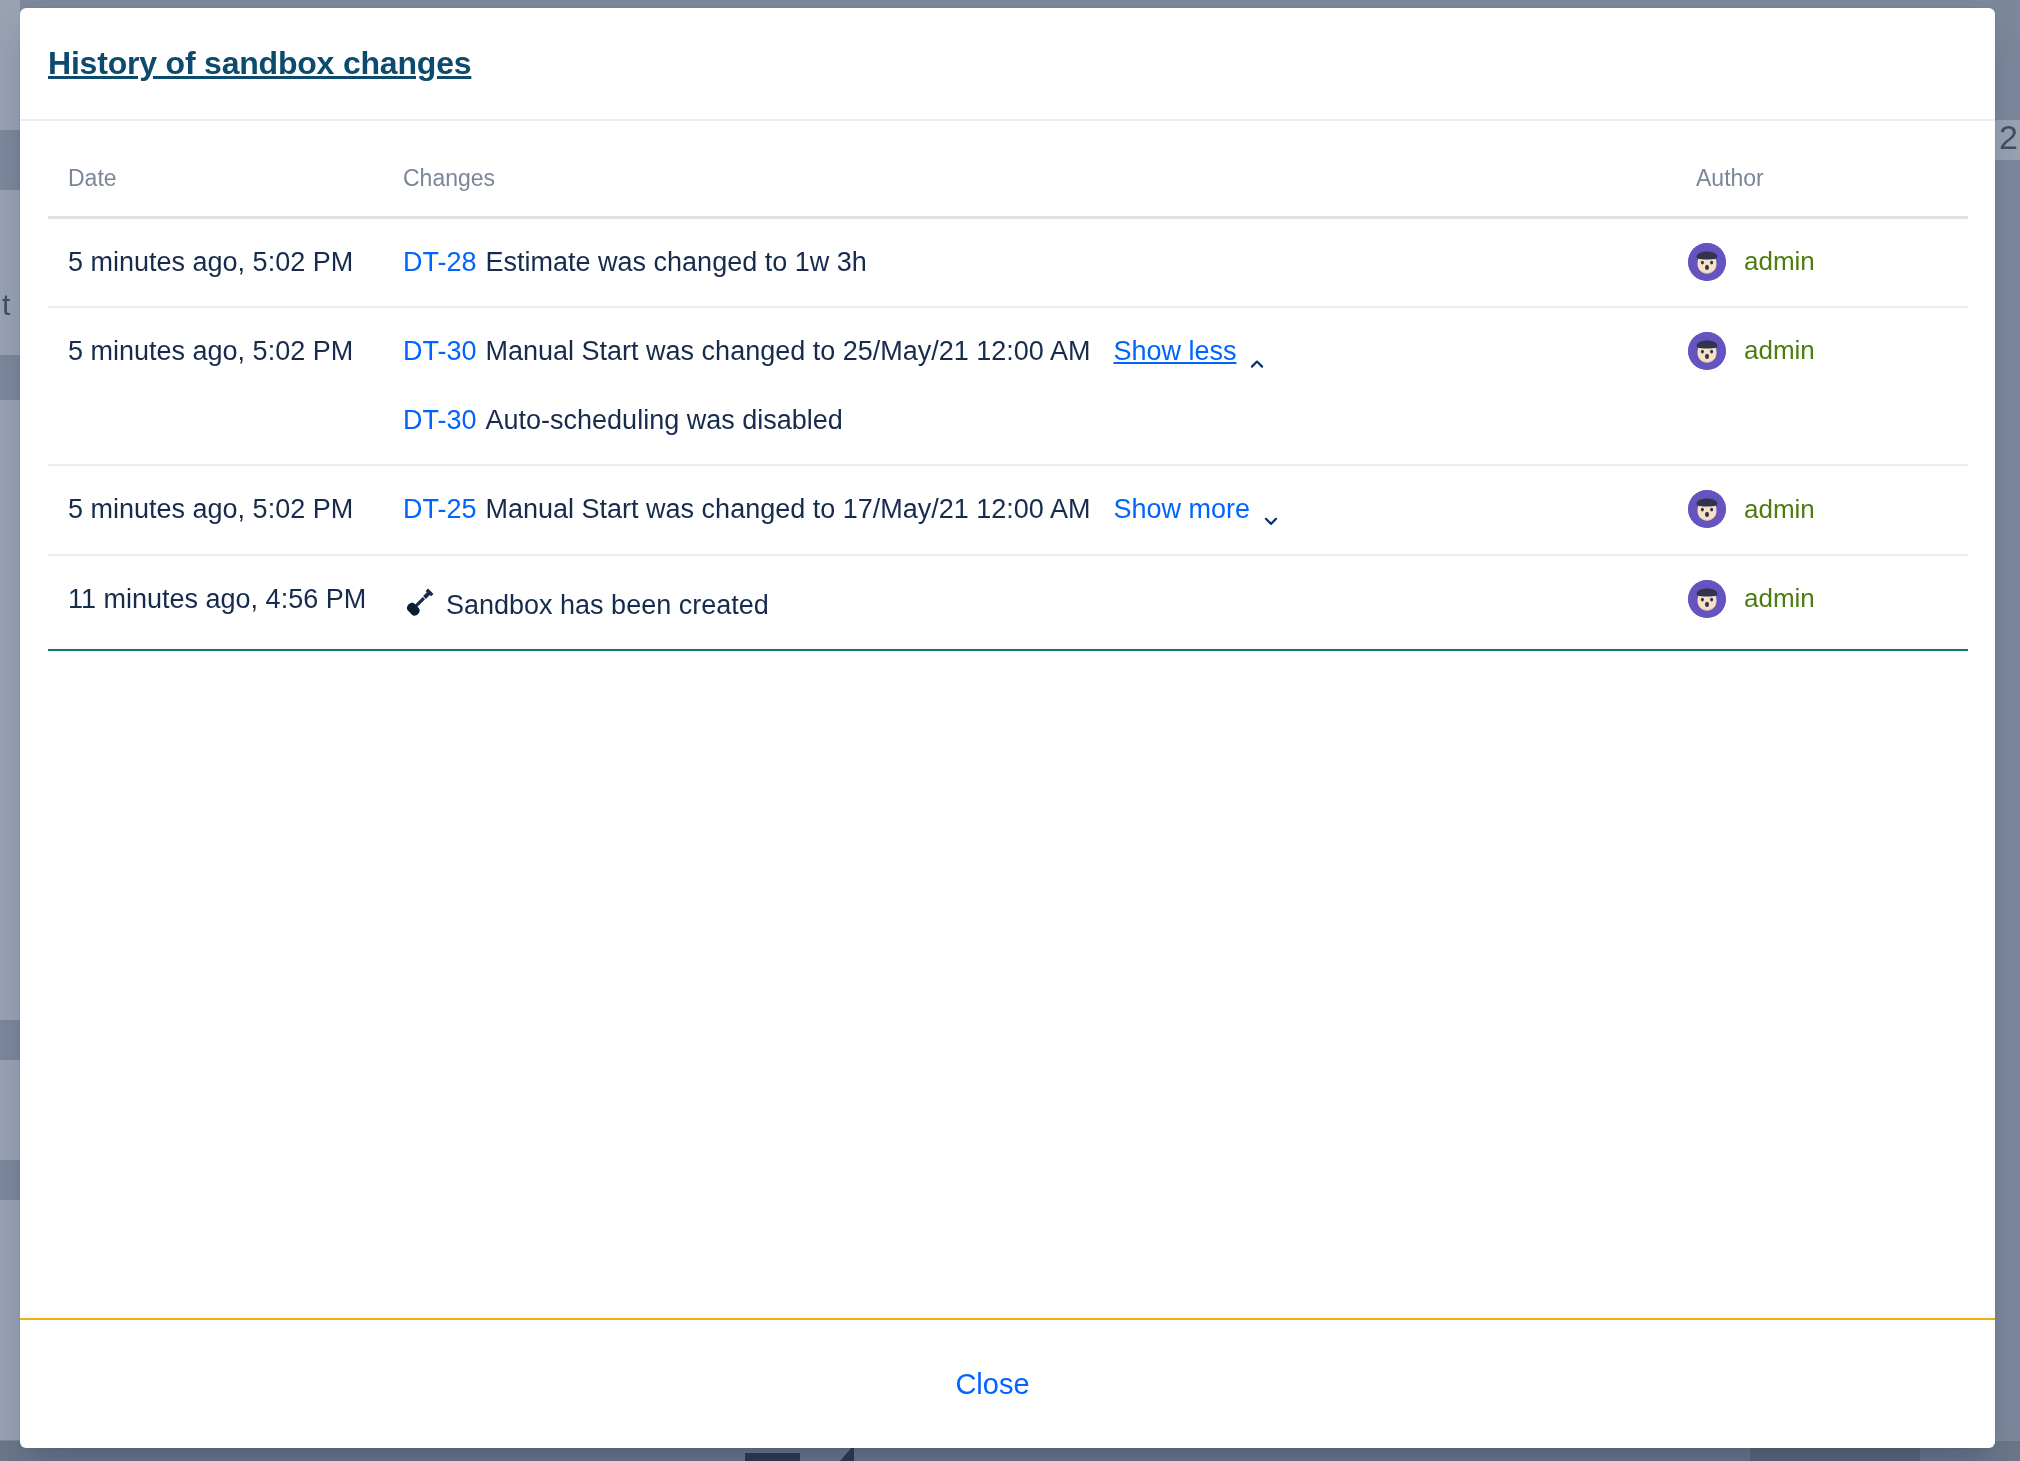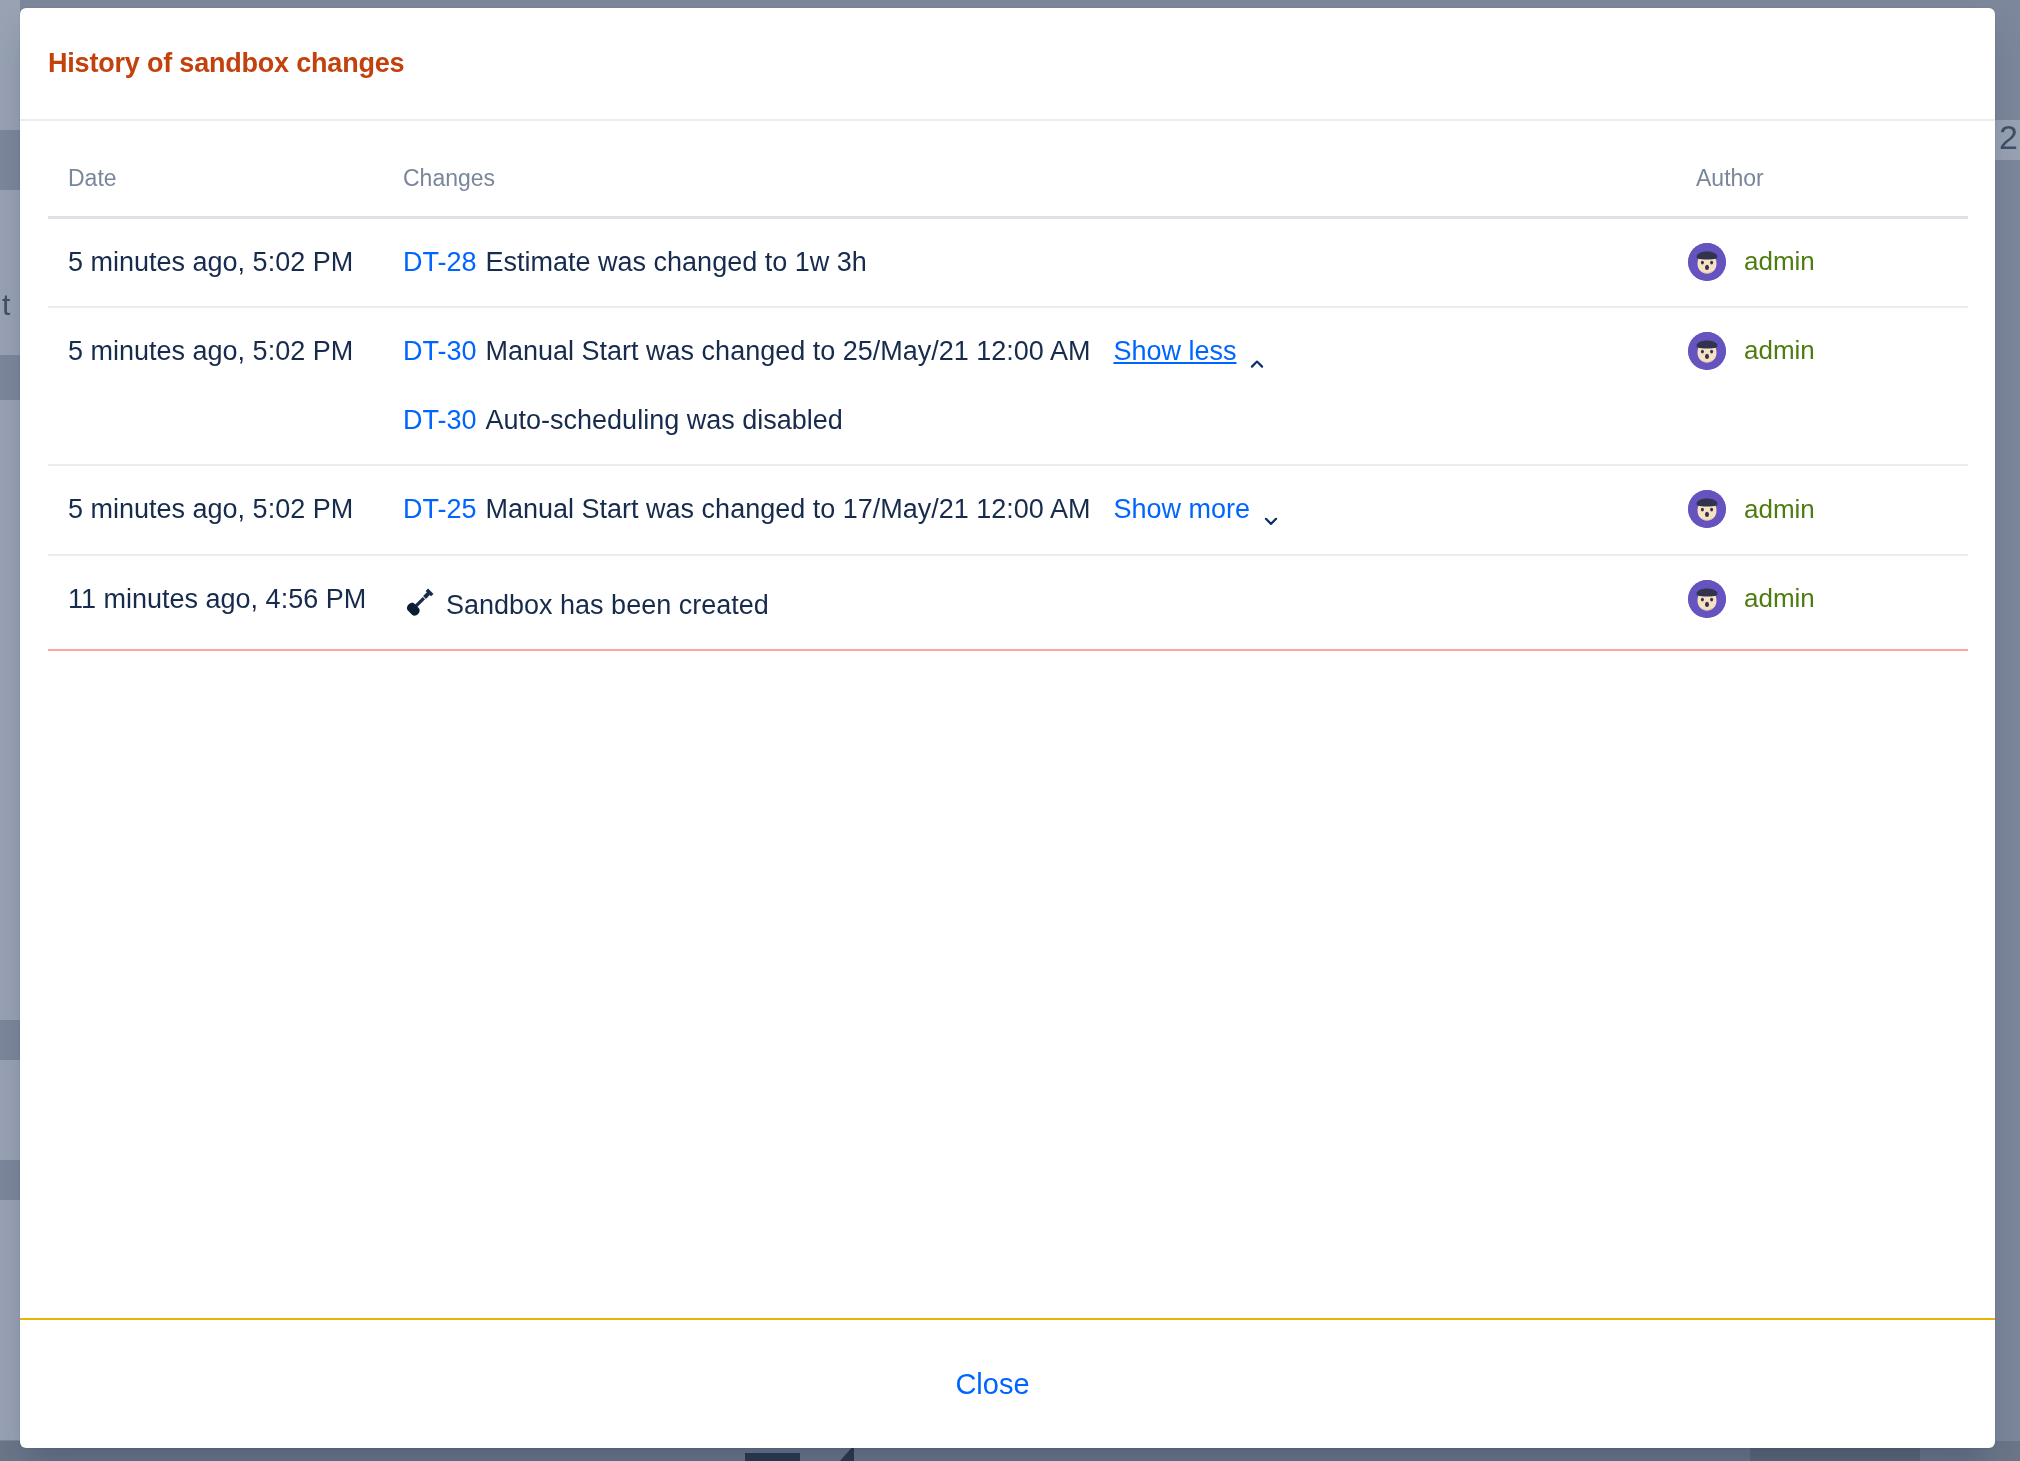--- a/index.html
+++ b/index.html
@@ -71,25 +71,26 @@
 
   .modal-header {
     height: 113px;
     flex: 0 0 113px;
     display: flex;
     align-items: center;
     padding: 0 40px 0 28px;
     border-bottom: 2px solid #ebecf0;
   }
   .modal-title {
-    font-size: 27px;
+    font-size: 32px;
     font-weight: 600;
-    color: #c2410c;
+    color: #0c4a6e;
     letter-spacing: -0.2px;
     line-height: 1.1;
+    text-decoration: underline;
   }
 
   .modal-body {
     flex: 1 1 auto;
     padding: 44px 28px 0 28px;
     overflow: hidden;
   }
 
   .body-intro {
     font-size: 27px;
@@ -122,21 +123,21 @@
   }
 
   .history-table tbody td {
     border-bottom: 2px solid #ebecf0;
     padding: 24px 0 24px 20px;
     vertical-align: top;
     font-size: 27px;
     color: #172b4d;
     line-height: 1.45;
   }
-  .history-table tbody tr:last-child td { border-bottom: 2px solid #fca5a5; }
+  .history-table tbody tr:last-child td { border-bottom: 2px solid #0f766e; }
 
   td.cell-date { color: #172b4d; white-space: nowrap; }
   td.cell-author { padding-left: 28px; }
 
   .change-line {
     display: flex;
     align-items: baseline;
     flex-wrap: nowrap;
     gap: 9px;
   }

